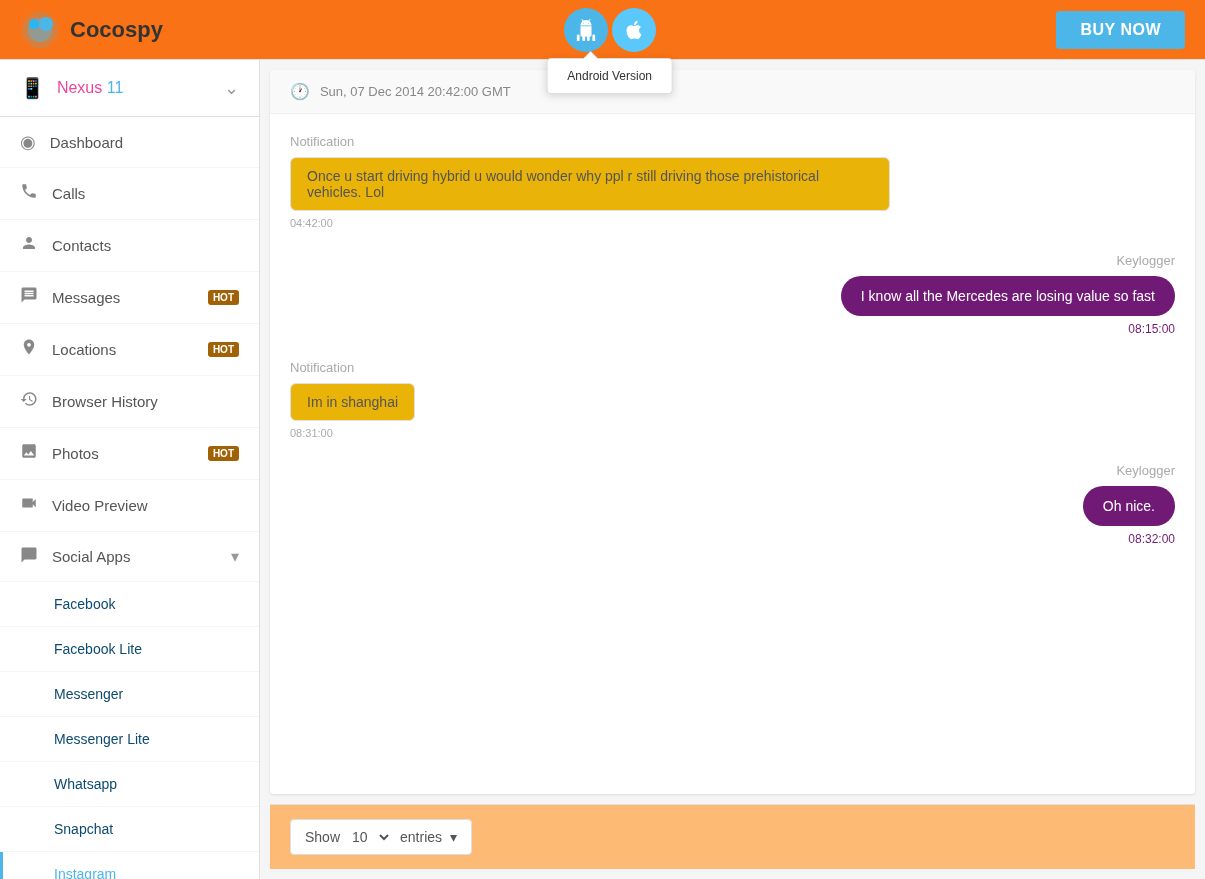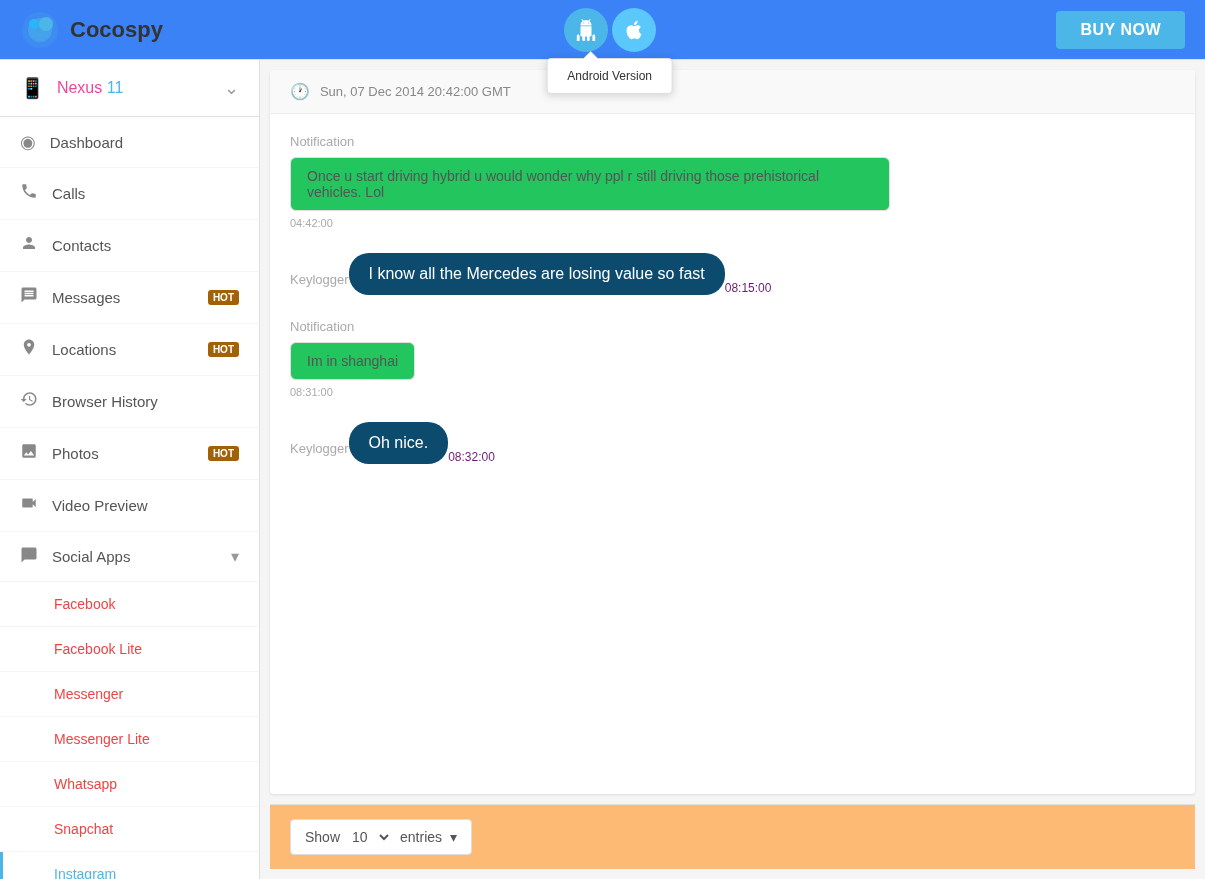--- a/index.html
+++ b/index.html
@@ -3,21 +3,21 @@
   <meta charset="utf-8">
   <style>
     * { box-sizing: border-box; margin: 0; padding: 0; }
     body { font-family: Arial, sans-serif; background: #f5f5f5; display: flex; flex-direction: column; height: 879px; overflow: hidden; }
 
     
     .header {
       display: flex;
       align-items: center;
       justify-content: space-between;
-      background: #3b82f6;
+      background: #f97316;
       height: 60px;
       padding: 0 20px;
       border-bottom: 1px solid #e0e0e0;
       position: relative;
       z-index: 100;
     }
     .logo-area {
       display: flex;
       align-items: center;
       gap: 10px;
@@ -182,21 +182,21 @@
       gap: 14px;
       border-bottom: 1px solid #f5f5f5;
     }
     .social-apps-header .nav-label { flex: 1; }
     .chevron-down { color: #999; font-size: 16px; }
 
     .social-sub-item {
       display: block;
       padding: 14px 20px 14px 54px;
       cursor: pointer;
-      color: #ef4444;
+      color: #0c4a6e;
       font-size: 14px;
       border-bottom: 1px solid #f5f5f5;
     }
     .social-sub-item.active { color: #4db6e8; }
 
     
     .social-sub-item.active-bar {
       border-left: 3px solid #4db6e8;
       padding-left: 51px;
     }
@@ -244,53 +244,53 @@
     }
 
     .notification-label {
       font-size: 13px;
       color: #aaa;
       margin-bottom: 8px;
     }
 
     .notification-bubble {
       display: inline-block;
-      background: #22c55e;
+      background: #eab308;
       border: 1px solid #e0e0e0;
       border-radius: 6px;
       padding: 10px 16px;
       font-size: 14px;
       color: #555;
       max-width: 600px;
     }
 
     .message-time {
       font-size: 11px;
       color: #aaa;
       margin-top: 6px;
     }
 
     
     .keylogger-group {
       display: flex;
-      flex-direction: row;
+      flex-direction: column;
       align-items: flex-end;
       margin-bottom: 24px;
     }
     .keylogger-label {
       font-size: 13px;
       color: #aaa;
       margin-bottom: 8px;
     }
     .keylogger-bubble {
-      background: #0c4a6e;
+      background: #701a75;
       color: white;
       border-radius: 20px;
       padding: 12px 20px;
-      font-size: 16px;
+      font-size: 14px;
       max-width: 400px;
     }
     .keylogger-time {
       font-size: 12px;
       color: #701a75;
       margin-top: 6px;
     }
 
     
     .bottom-bar {

